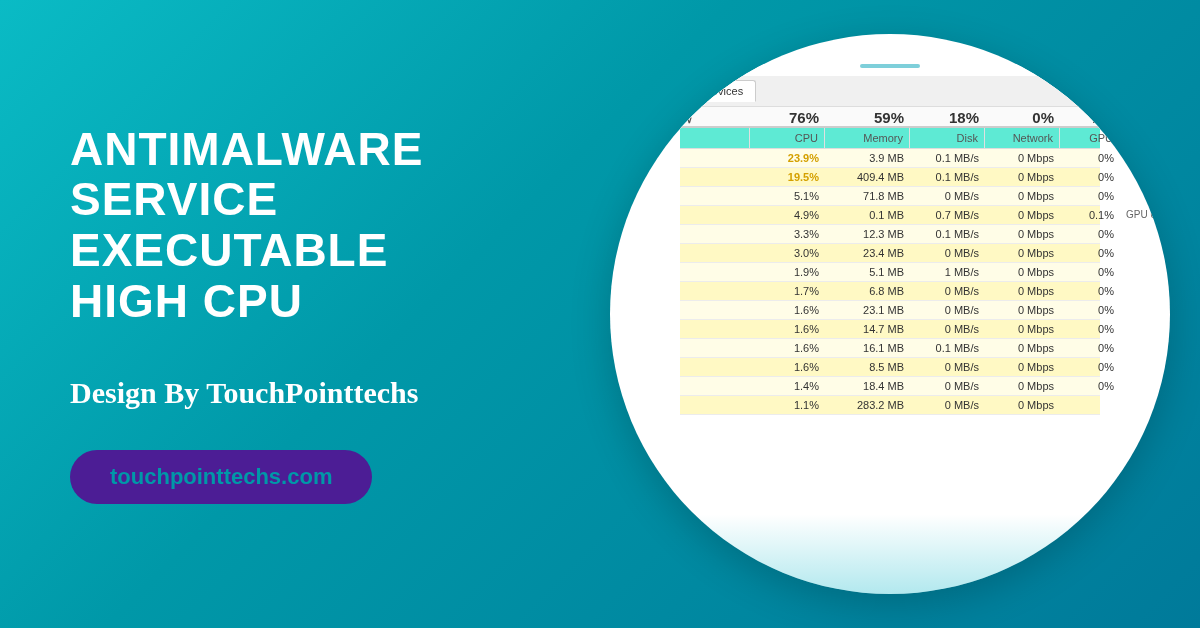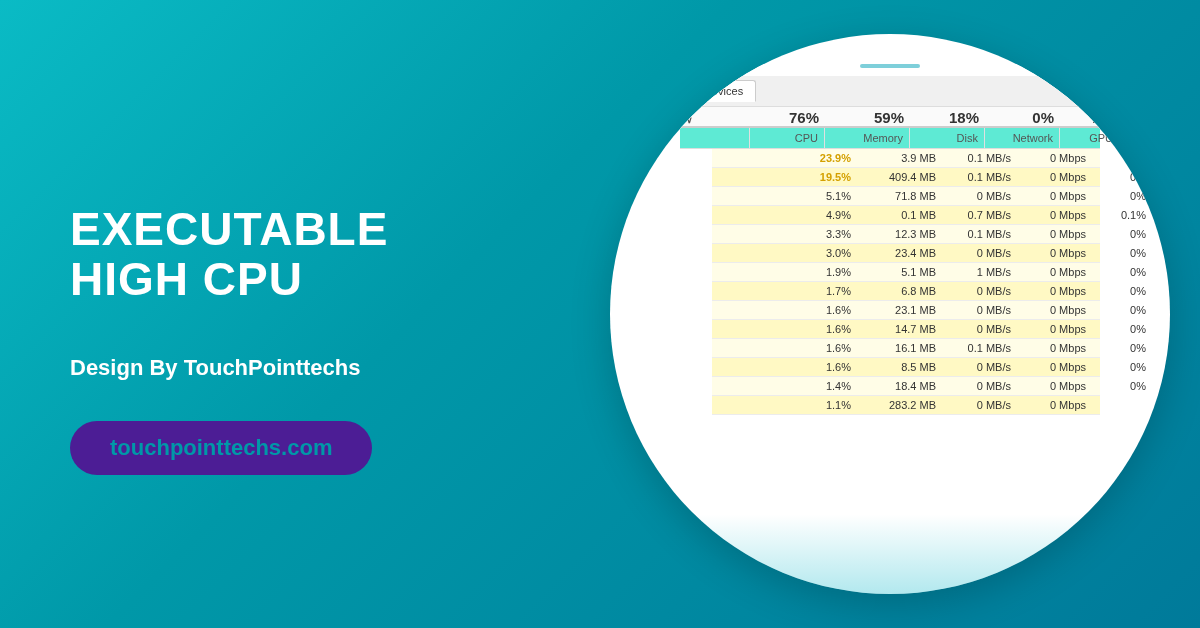--- a/index.html
+++ b/index.html
@@ -35,24 +35,25 @@
     .main-title {
       font-size: 46px;
       font-weight: 900;
       color: #fff;
       line-height: 1.1;
       text-transform: uppercase;
       letter-spacing: 1px;
     }
 
     .design-credit {
-      font-size: 22px;
+      font-size: 30px;
       font-weight: 600;
       color: #fff;
       margin-top: 20px;
+      font-family: Liberation Serif, serif;
     }
 
     .website-badge {
       display: inline-block;
       background: #4c1d95;
       border-radius: 40px;
       padding: 14px 40px;
       width: fit-content;
       margin-top: 10px;
     }
@@ -153,21 +154,20 @@
       display: grid;
       grid-template-columns: 70px 75px 85px 75px 75px 60px 90px;
       background: #fafafa;
       border-bottom: 2px solid #ccc;
     }
 
     .tm-data-row {
       display: grid;
       grid-template-columns: 70px 75px 85px 75px 75px 60px 90px;
       border-bottom: 1px solid #ececec;
-      margin-left: 32px;
     }
 
     .tm-data-row:nth-child(odd) {
       background: #fffde7;
     }
 
     .tm-data-row:nth-child(even) {
       background: #fff9c4;
     }
 
@@ -216,21 +216,21 @@
       margin: 0 auto 8px;
     }
   </style>
 </head>
 <body>
 
 <div class="main-container">
 
   <div class="left-panel">
     <h1 class="main-title">
-      <br>
+      <span>ANTIMALWARE SERVICE</span><br>
       <span>EXECUTABLE HIGH CPU</span>
     </h1>
 
     <p class="design-credit">Design By TouchPointtechs</p>
 
     <div class="website-badge">
       <span>touchpointtechs.com</span>
     </div>
   </div>
 

